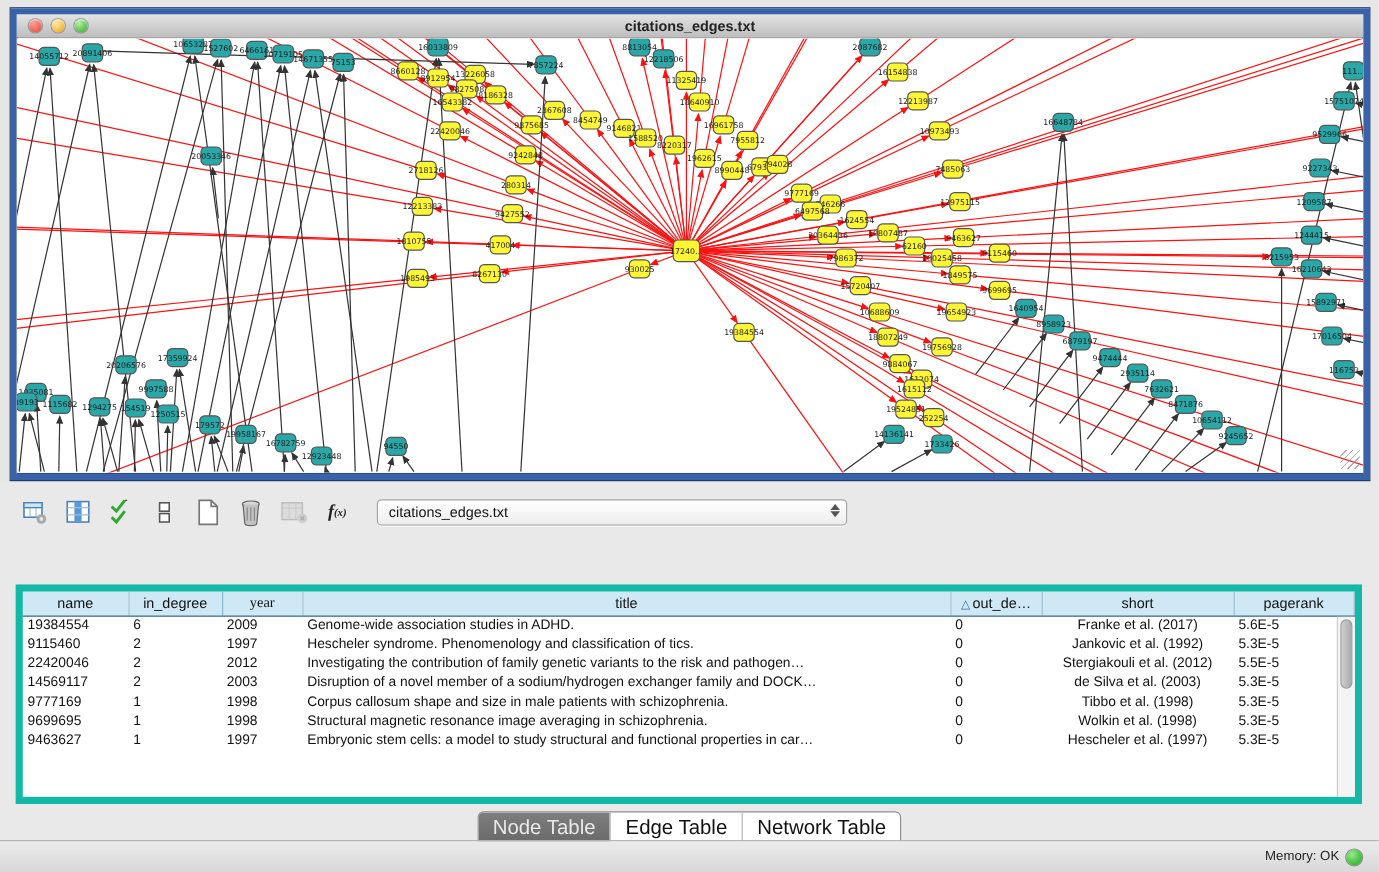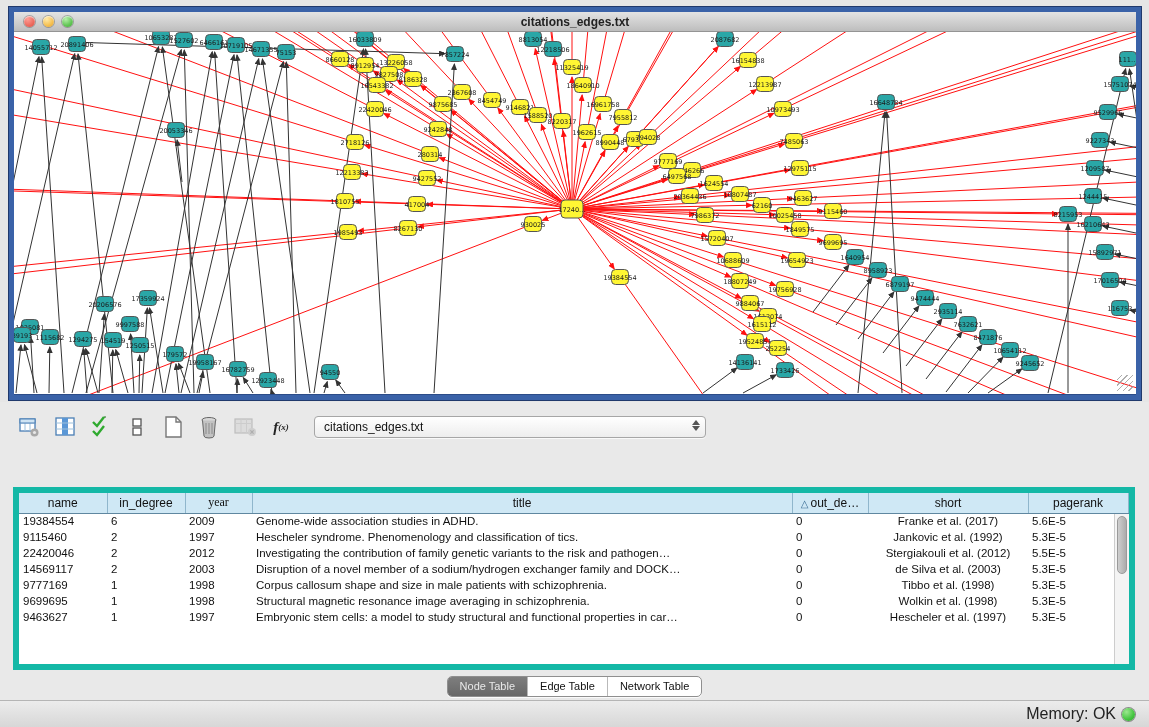--- a/index.html
+++ b/index.html
@@ -60,29 +60,29 @@
   td.c-center { text-align:center; }
   .sort-tri { color:#3a6e96; font-size:10px; margin-right:2px; }
   .vscroll { position:absolute; right:0; top:21px; bottom:0; width:15px; background:#f4f4f4;
     border-left:1px solid #cdcdcd; }
   .vthumb { position:absolute; left:2px; top:2px; width:10px; height:58px; border-radius:6px;
     background:linear-gradient(90deg,#cfcfcf,#ababab); border:1px solid #9a9a9a; }
 
   .tp-tabs { position:absolute; left:0; right:0; top:274px; display:flex; justify-content:center; }
   .seg { display:flex; border:1px solid #8f8f8f; border-radius:5px; overflow:hidden;
     background:#fff; box-shadow:0 1px 0 rgba(255,255,255,.8); }
-  .seg-item { padding:3px 12px 4px; font-size:11px; color:#111; border-right:1px solid #b9b9b9; }
+  .seg-item { padding:3px 12px 4px; font-size:17px; color:#111; border-right:1px solid #b9b9b9; }
   .seg-item:last-child { border-right:none;text-align:center; }
   .seg-item.sel { background:linear-gradient(#7e7e7e,#686868); color:#e9e9e9; }
 
   
   .statusbar { position:absolute; left:0; top:700px; width:1149px; height:27px;
     background:linear-gradient(#ececec,#d7d7d7); border-top:1px solid #b5b5b5;
     display:flex; align-items:center; justify-content:flex-end; padding-right:14px; gap:6px; }
-  .mem-label { font-size:16px; color:#222; }
+  .mem-label { font-size:11px; color:#222; }
   .mem-dot { width:13px; height:13px; border-radius:50%;
     background:radial-gradient(circle at 35% 30%, #9ce88f, #44c53f 60%, #2f9e2e);
     box-shadow:0 0 0 1px #8a8a8a; }
 
   
   .splitter { position:absolute; left:0; top:396px; width:1149px; height:6px; }
 </style>
 </head>
 <body>
 

